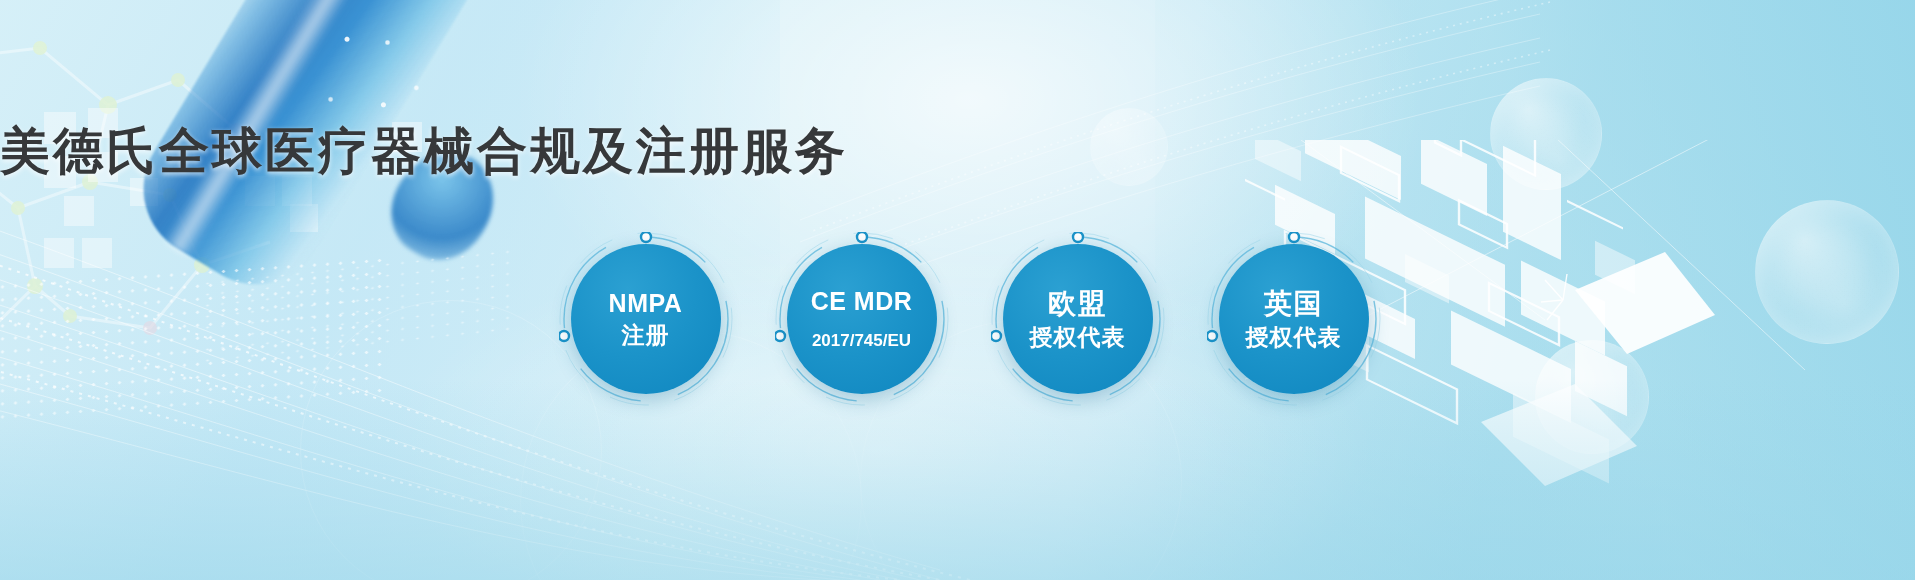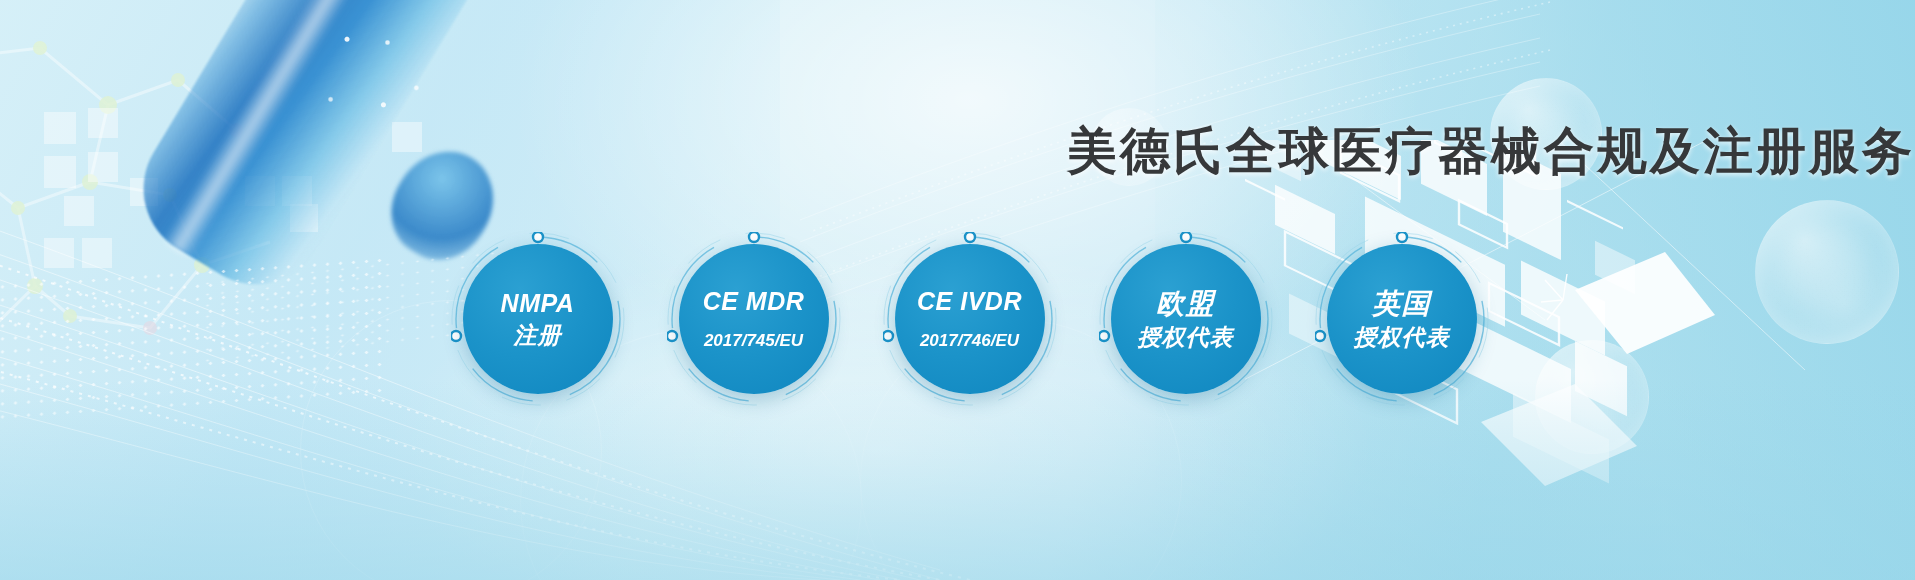--- a/index.html
+++ b/index.html
@@ -143,21 +143,21 @@
     position: absolute;
     border-radius: 50%;
     border: 1px solid rgba(255,255,255,.5);
   }
 
   
   #headline {
     position: absolute;
     left: 0; right: 0;
     top: 118px;
-    text-align: right;
+    text-align: left;
     font-family: "DejaVu Serif", "Liberation Serif", serif;
     font-weight: 700;
     font-size: 50px;
     letter-spacing: 3px;
     color: #36383a;
     text-shadow: 0 2px 5px rgba(255,255,255,.75);
     white-space: nowrap;
   }
 
   
@@ -190,21 +190,20 @@
     border-radius: 50%;
     background: radial-gradient(circle at 38% 30%, #2ba0d2 0%, #1b93c9 48%, #0f86bf 100%);
     box-shadow: 0 6px 20px rgba(16,96,140,.28);
     display: flex;
     flex-direction: column;
     align-items: center;
     justify-content: center;
     color: #ffffff;
     text-align: center;
     line-height: 1.18;
-    font-style: italic;
   }
   .badge-title {
     font-size: 25px;
     font-weight: 700;
     letter-spacing: .5px;
   }
   .badge-title.cjk { font-size: 28px; letter-spacing: 1.5px; }
   .badge-sub {
     font-size: 17px;
     font-weight: 700;
@@ -393,32 +392,20 @@
         <circle cx="87" cy="87" r="86" stroke="#9bd6ea" stroke-opacity=".5" stroke-width="1" stroke-dasharray="40 26"></circle>
         <circle cx="87" cy="5" r="5" fill="#ffffff" stroke="#1b93c9" stroke-width="2.4"></circle>
         <circle cx="5" cy="104" r="5" fill="#ffffff" stroke="#1b93c9" stroke-width="2.4"></circle>
       </svg>
       <div class="badge">
         <div class="badge-title">CE MDR</div>
         <div class="badge-sub">2017/745/EU</div>
       </div>
     </div>
 
-    <div class="badge-wrap">
-      <svg class="badge-orbit" viewBox="0 0 174 174" fill="none">
-        <circle cx="87" cy="87" r="82" stroke="#5cb8dd" stroke-opacity=".75" stroke-width="1.4" stroke-dasharray="96 38 70 44"></circle>
-        <circle cx="87" cy="87" r="86" stroke="#9bd6ea" stroke-opacity=".5" stroke-width="1" stroke-dasharray="40 26"></circle>
-        <circle cx="87" cy="5" r="5" fill="#ffffff" stroke="#1b93c9" stroke-width="2.4"></circle>
-        <circle cx="5" cy="104" r="5" fill="#ffffff" stroke="#1b93c9" stroke-width="2.4"></circle>
-      </svg>
-      <div class="badge">
-        <div class="badge-title">CE IVDR</div>
-        <div class="badge-sub">2017/746/EU</div>
-      </div>
-    </div>
 
     <div class="badge-wrap">
       <svg class="badge-orbit" viewBox="0 0 174 174" fill="none">
         <circle cx="87" cy="87" r="82" stroke="#5cb8dd" stroke-opacity=".75" stroke-width="1.4" stroke-dasharray="96 38 70 44"></circle>
         <circle cx="87" cy="87" r="86" stroke="#9bd6ea" stroke-opacity=".5" stroke-width="1" stroke-dasharray="40 26"></circle>
         <circle cx="87" cy="5" r="5" fill="#ffffff" stroke="#1b93c9" stroke-width="2.4"></circle>
         <circle cx="5" cy="104" r="5" fill="#ffffff" stroke="#1b93c9" stroke-width="2.4"></circle>
       </svg>
       <div class="badge">
         <div class="badge-title cjk">欧盟</div>

